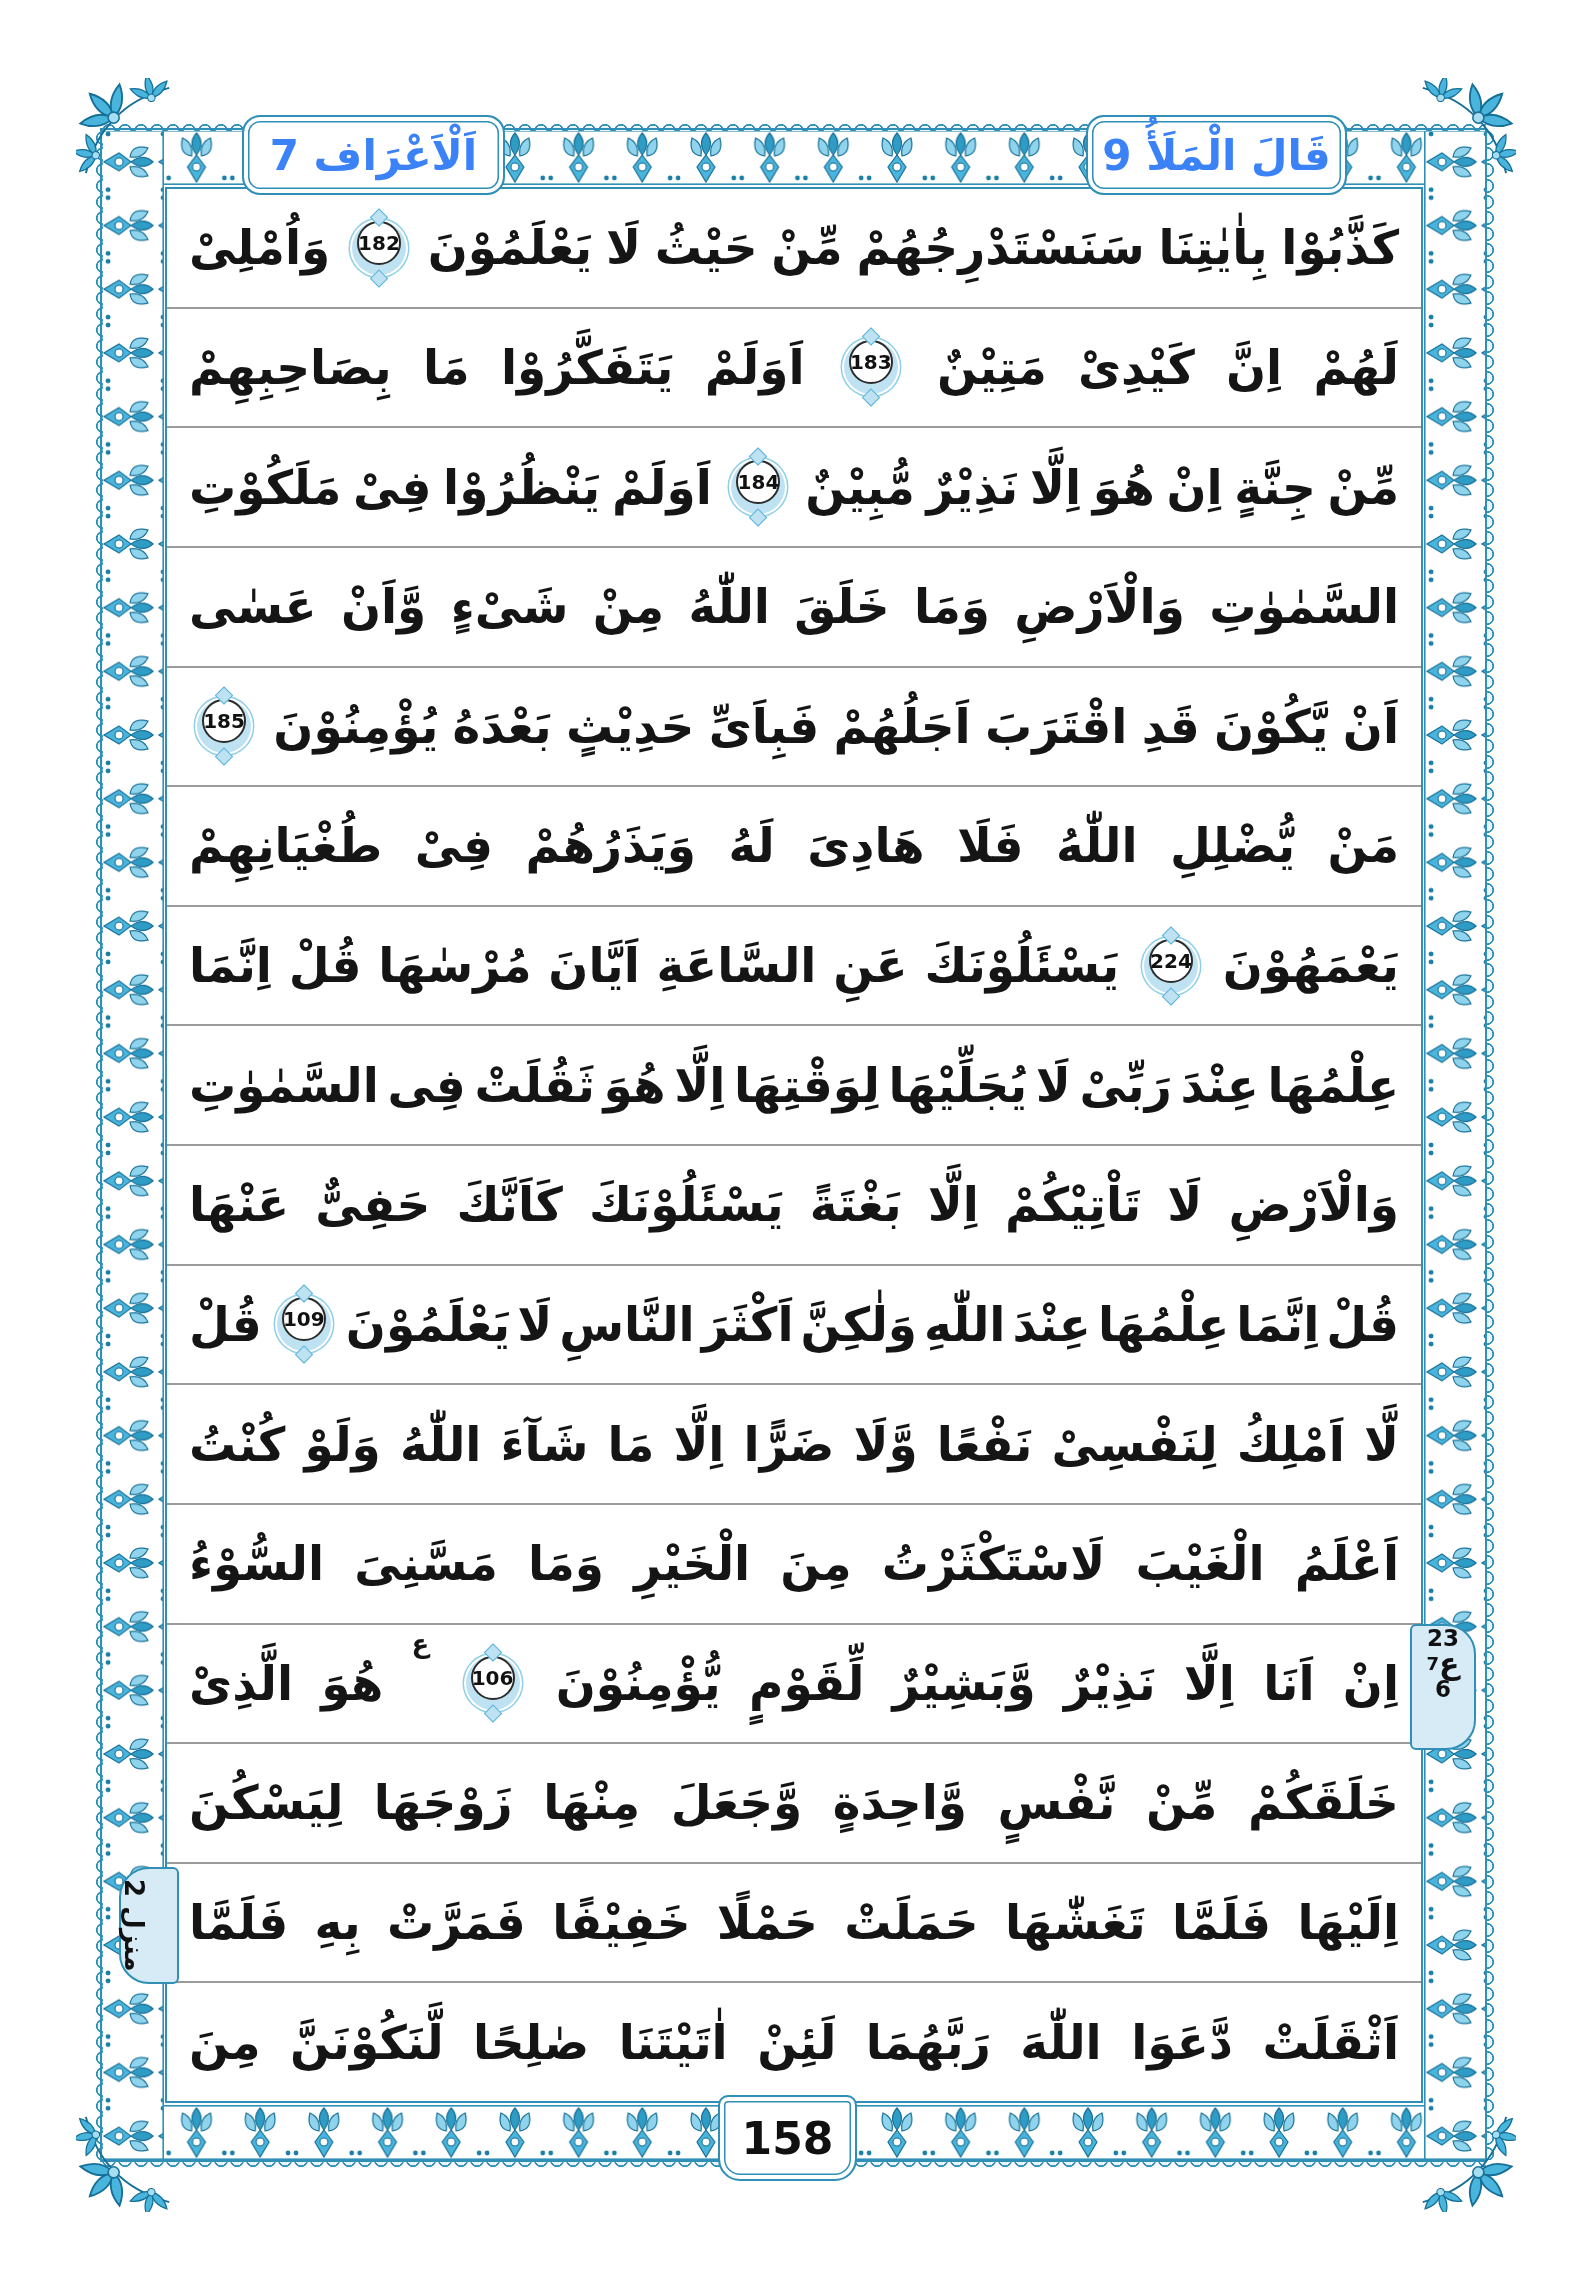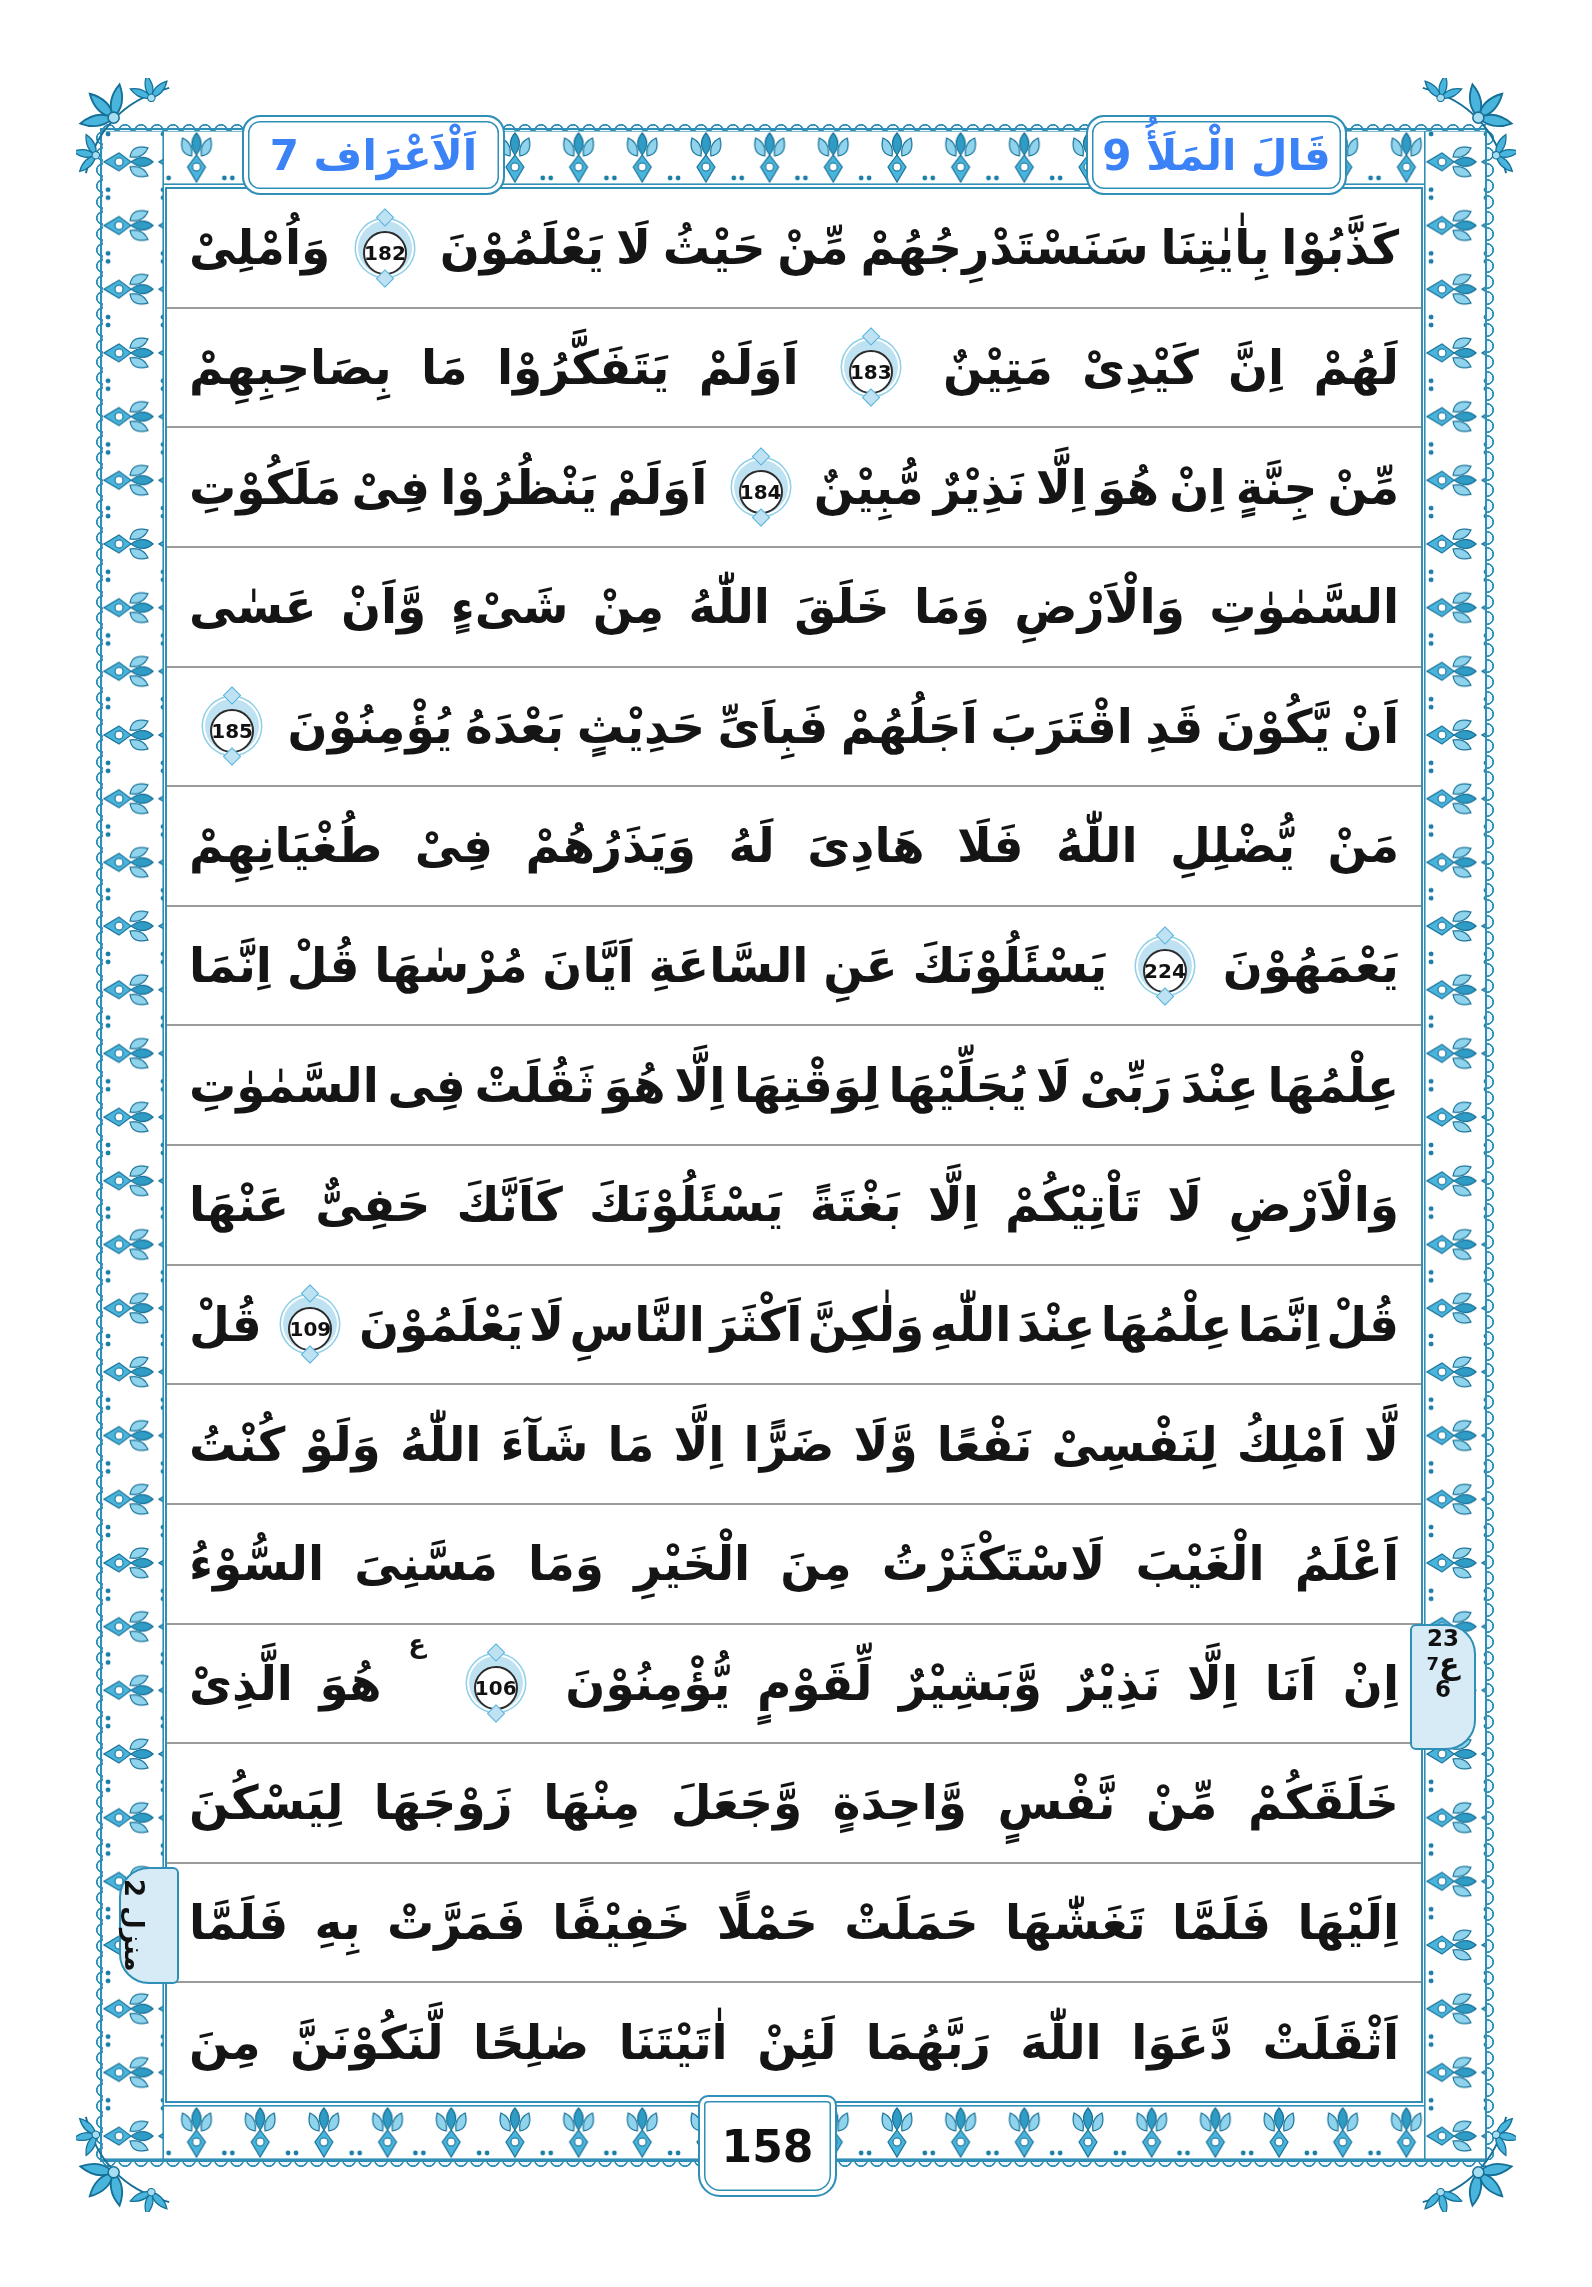--- a/index.html
+++ b/index.html
@@ -37,36 +37,36 @@
   .c-bl{left:76px;top:2101px;transform:scaleY(-1);}
   .c-br{left:1405px;top:2101px;transform:scale(-1,-1);}
 
   
   .cartouche{position:absolute;z-index:5;background:#ffffff;border:2px solid #2f8fb6;border-radius:18px;
     box-shadow:inset 0 0 0 4px #ffffff,inset 0 0 0 5.5px #2f8fb6;
     display:flex;align-items:center;justify-content:center;box-sizing:border-box;}
   .cart-surah{left:242px;top:115px;width:263px;height:80px;}
   .cart-juz{left:1086px;top:115px;width:261px;height:80px;text-align:center;}
   .cart-text{font-size:42px;font-weight:bold;color:#3b82f6;direction:rtl;white-space:nowrap;}
-  .cart-page{left:698px;top:2095px;width:139px;height:102px;border-radius:10px 10px 22px 22px;}
+  .cart-page{left:718px;top:2095px;width:139px;height:86px;border-radius:10px 10px 22px 22px;}
   .page-num{font-size:44px;font-weight:bold;color:#101010;}
 
   
   .text-area{position:absolute;left:165px;top:187px;width:1258px;height:1916px;z-index:2;
     border:2.5px solid #2f8fb6;box-sizing:border-box;background:#ffffff;
     display:flex;flex-direction:column;}
   .line{flex:1 1 0;display:flex;direction:rtl;align-items:center;justify-content:space-between;
     padding:0 22px;border-bottom:2px solid #9b9b9b;overflow:hidden;}
   .line:last-child{border-bottom:none;}
   .w{font-size:47px;font-weight:bold;color:#151515;white-space:nowrap;line-height:1;}
 
   
-  .medallion{position:relative;flex:0 0 auto;width:54px;height:54px;margin:0 16px;border-radius:50%;
+  .medallion{position:relative;flex:0 0 auto;width:54px;height:54px;margin:0 8px;border-radius:50%;
     background:#bfe2f3;box-shadow:0 0 0 2px #ffffff,0 0 0 3.5px #8fd0e8;
-    display:flex;align-items:flex-end;justify-content:center;}
+    display:flex;align-items:flex-start;justify-content:center;}
   .medallion::before,.medallion::after{content:"";position:absolute;left:50%;width:11px;height:11px;
     background:#bfe2f3;border:1.5px solid #58b4da;transform:translateX(-50%) rotate(45deg);}
   .medallion::before{top:-10px;}
   .medallion::after{bottom:-10px;}
   .m-num{width:40px;height:40px;border-radius:50%;background:#ffffff;border:2px solid #2b2b2b;
     display:flex;align-items:center;justify-content:center;
     font-size:20px;font-weight:bold;color:#111;direction:ltr;line-height:1;}
   .ruku-sup{font-size:26px;font-weight:bold;color:#151515;align-self:flex-start;margin-top:6px;line-height:1;}
 
   

